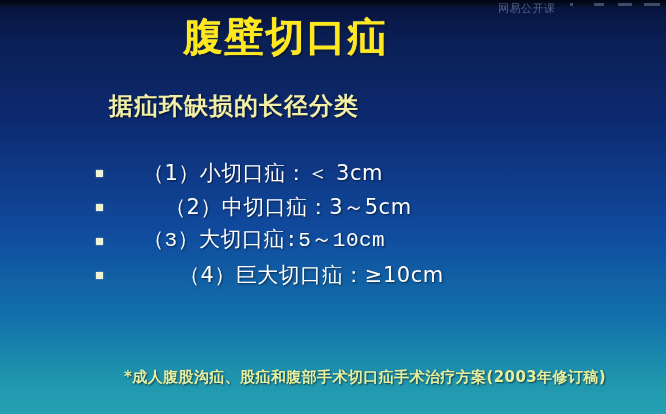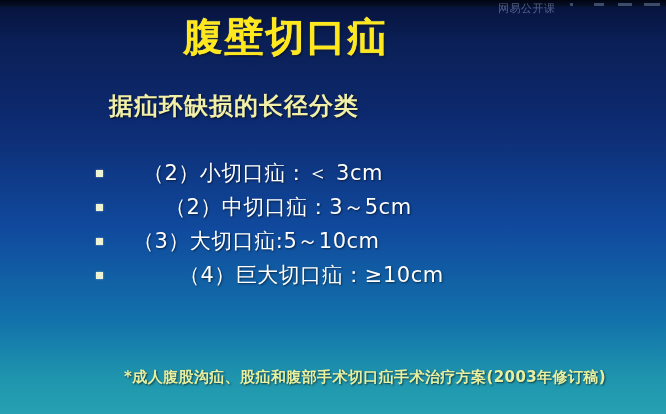--- a/index.html
+++ b/index.html
@@ -150,31 +150,31 @@
   </div>
 
   <div id="title">腹壁切口疝</div>
 
   <div id="subtitle">据疝环缺损的长径分类</div>
 
   <div id="bullet-list">
 
     <div class="bullet-row">
       <span class="bullet-marker" style="left:96px;"></span>
-      <span class="bullet-text" style="left:143px;">（2）小切口疝：＜ 3cm</span>
+      <span class="bullet-text" style="left:143px;">（1）小切口疝：＜ 3cm</span>
     </div>
 
     <div class="bullet-row">
       <span class="bullet-marker" style="left:96px;"></span>
       <span class="bullet-text" style="left:143px;margin-left:22px;">（2）中切口疝：3～5cm</span>
     </div>
 
     <div class="bullet-row">
       <span class="bullet-marker" style="left:96px;"></span>
-      <span class="bullet-text" style="left:133px;">（3）大切口疝:5～10cm</span>
+      <span class="bullet-text" style="left:143px;font-family:Liberation Mono, monospace;">（3）大切口疝:5～10cm</span>
     </div>
 
     <div class="bullet-row">
       <span class="bullet-marker" style="left:96px;"></span>
       <span class="bullet-text" style="left:143px;margin-left:36px;">（4）巨大切口疝：≥10cm</span>
     </div>
 
   </div>
 
   <div id="footer">*成人腹股沟疝、股疝和腹部手术切口疝手术治疗方案(2003年修订稿)</div>

